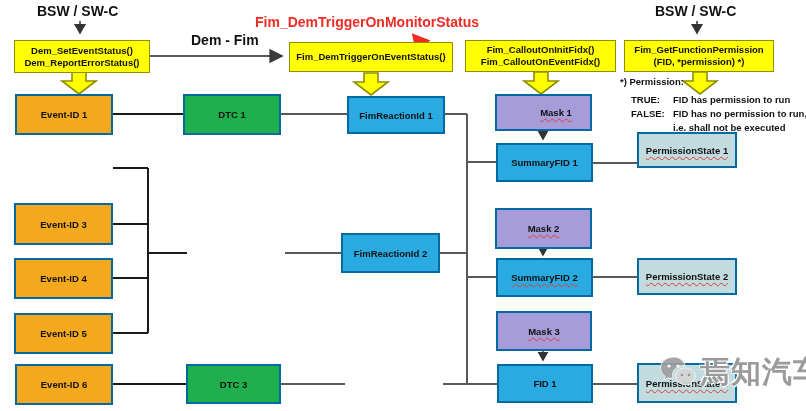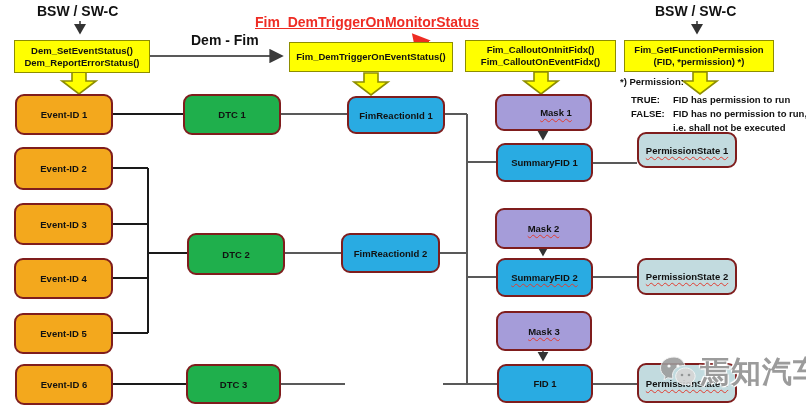--- a/index.html
+++ b/index.html
@@ -4,21 +4,21 @@
 <style>
   html,body{margin:0;padding:0;background:#fff;}
   #canvas{
     position:relative;width:806px;height:411px;background:#ffffff;overflow:hidden;
     font-family:"Liberation Sans","DejaVu Sans",sans-serif;
   }
   .box{
     position:absolute;box-sizing:border-box;display:flex;align-items:center;justify-content:center;
     text-align:center;font-weight:bold;color:#111;
   }
-  .node{border:2px solid #7f1d1d;border-radius:9px;font-size:9.5px;}
+  .node{border:2px solid #0369a1;border-radius:0;font-size:9.5px;}
   .api{
     background:#ffff00;border:1.5px solid #8e8e00;font-size:9.5px;
     flex-direction:column;line-height:12px;
   }
   .orange{background:#f3a81d;}
   .green{background:#1faf4c;}
   .blue{background:#29abe2;}
   .purple{background:#a59cd9;}
   .pale{background:#c2dbdf;}
   .hdr{position:absolute;font-size:14px;font-weight:bold;color:#111;white-space:nowrap;}
@@ -97,21 +97,21 @@
       <path transform="translate(62,72)" d="M10 0 h14 v9 h10 L17 22 L0 9 h10 z"></path>
       <path transform="translate(354,73)" d="M10 0 h14 v9 h10 L17 22 L0 9 h10 z"></path>
       <path transform="translate(524,72)" d="M10 0 h14 v9 h10 L17 22 L0 9 h10 z"></path>
       <path transform="translate(683,72)" d="M10 0 h14 v9 h10 L17 22 L0 9 h10 z"></path>
     </g>
   </svg>
 
   <div class="hdr" style="left:37px;top:3px;">BSW / SW-C</div>
   <div class="hdr" style="left:655px;top:3px;">BSW / SW-C</div>
   <div class="hdr" style="left:191px;top:32px;">Dem - Fim</div>
-  <div class="red-label" style="left:255px;top:14px;text-decoration:underline;">Fim_DemTriggerOnMonitorStatus</div>
+  <div class="red-label" style="left:255px;top:14px;">Fim_DemTriggerOnMonitorStatus</div>
 
   <div class="box api" style="left:14px;top:40px;width:136px;height:33px;">
     <span>Dem_SetEventStatus()</span>
     <span>Dem_ReportErrorStatus()</span>
   </div>
   <div class="box api" style="left:289px;top:42px;width:164px;height:30px;">
     <span>Fim_DemTriggerOnEventStatus()</span>
   </div>
   <div class="box api" style="left:624px;top:40px;width:150px;height:32px;">
     <span>Fim_GetFunctionPermission</span>
@@ -128,41 +128,35 @@
     <span>FID has permission to run</span>
     <span>FALSE:</span>
     <span>FID has no permission to run,</span>
     <span></span>
     <span>i.e. shall not be executed</span>
   </div>
 
   <div class="box node orange" style="left:15px;top:94px;width:98px;height:41px;">
     <span>Event-ID 1</span>
     </div>
-  <div class="box node orange" style="left:14px;top:147px;width:99px;height:43px;">
-    <span>Event-ID 2</span>
-    </div>
   <div class="box node orange" style="left:14px;top:203px;width:99px;height:42px;">
     <span>Event-ID 3</span>
     </div>
   <div class="box node orange" style="left:14px;top:258px;width:99px;height:41px;">
     <span>Event-ID 4</span>
     </div>
   <div class="box node orange" style="left:14px;top:313px;width:99px;height:41px;">
     <span>Event-ID 5</span>
     </div>
   <div class="box node orange" style="left:15px;top:364px;width:98px;height:41px;">
     <span>Event-ID 6</span>
     </div>
 
   <div class="box node green" style="left:183px;top:94px;width:98px;height:41px;">
     <span>DTC 1</span>
-    </div>
-  <div class="box node green" style="left:187px;top:233px;width:98px;height:42px;">
-    <span>DTC 2</span>
     </div>
   <div class="box node green" style="left:186px;top:364px;width:95px;height:40px;">
     <span>DTC 3</span>
     </div>
 
   <div class="box node blue" style="left:347px;top:96px;width:98px;height:38px;">
     <span>FimReactionId 1</span>
     </div>
   <div class="box node blue" style="left:341px;top:233px;width:99px;height:40px;">
     <span>FimReactionId 2</span>

